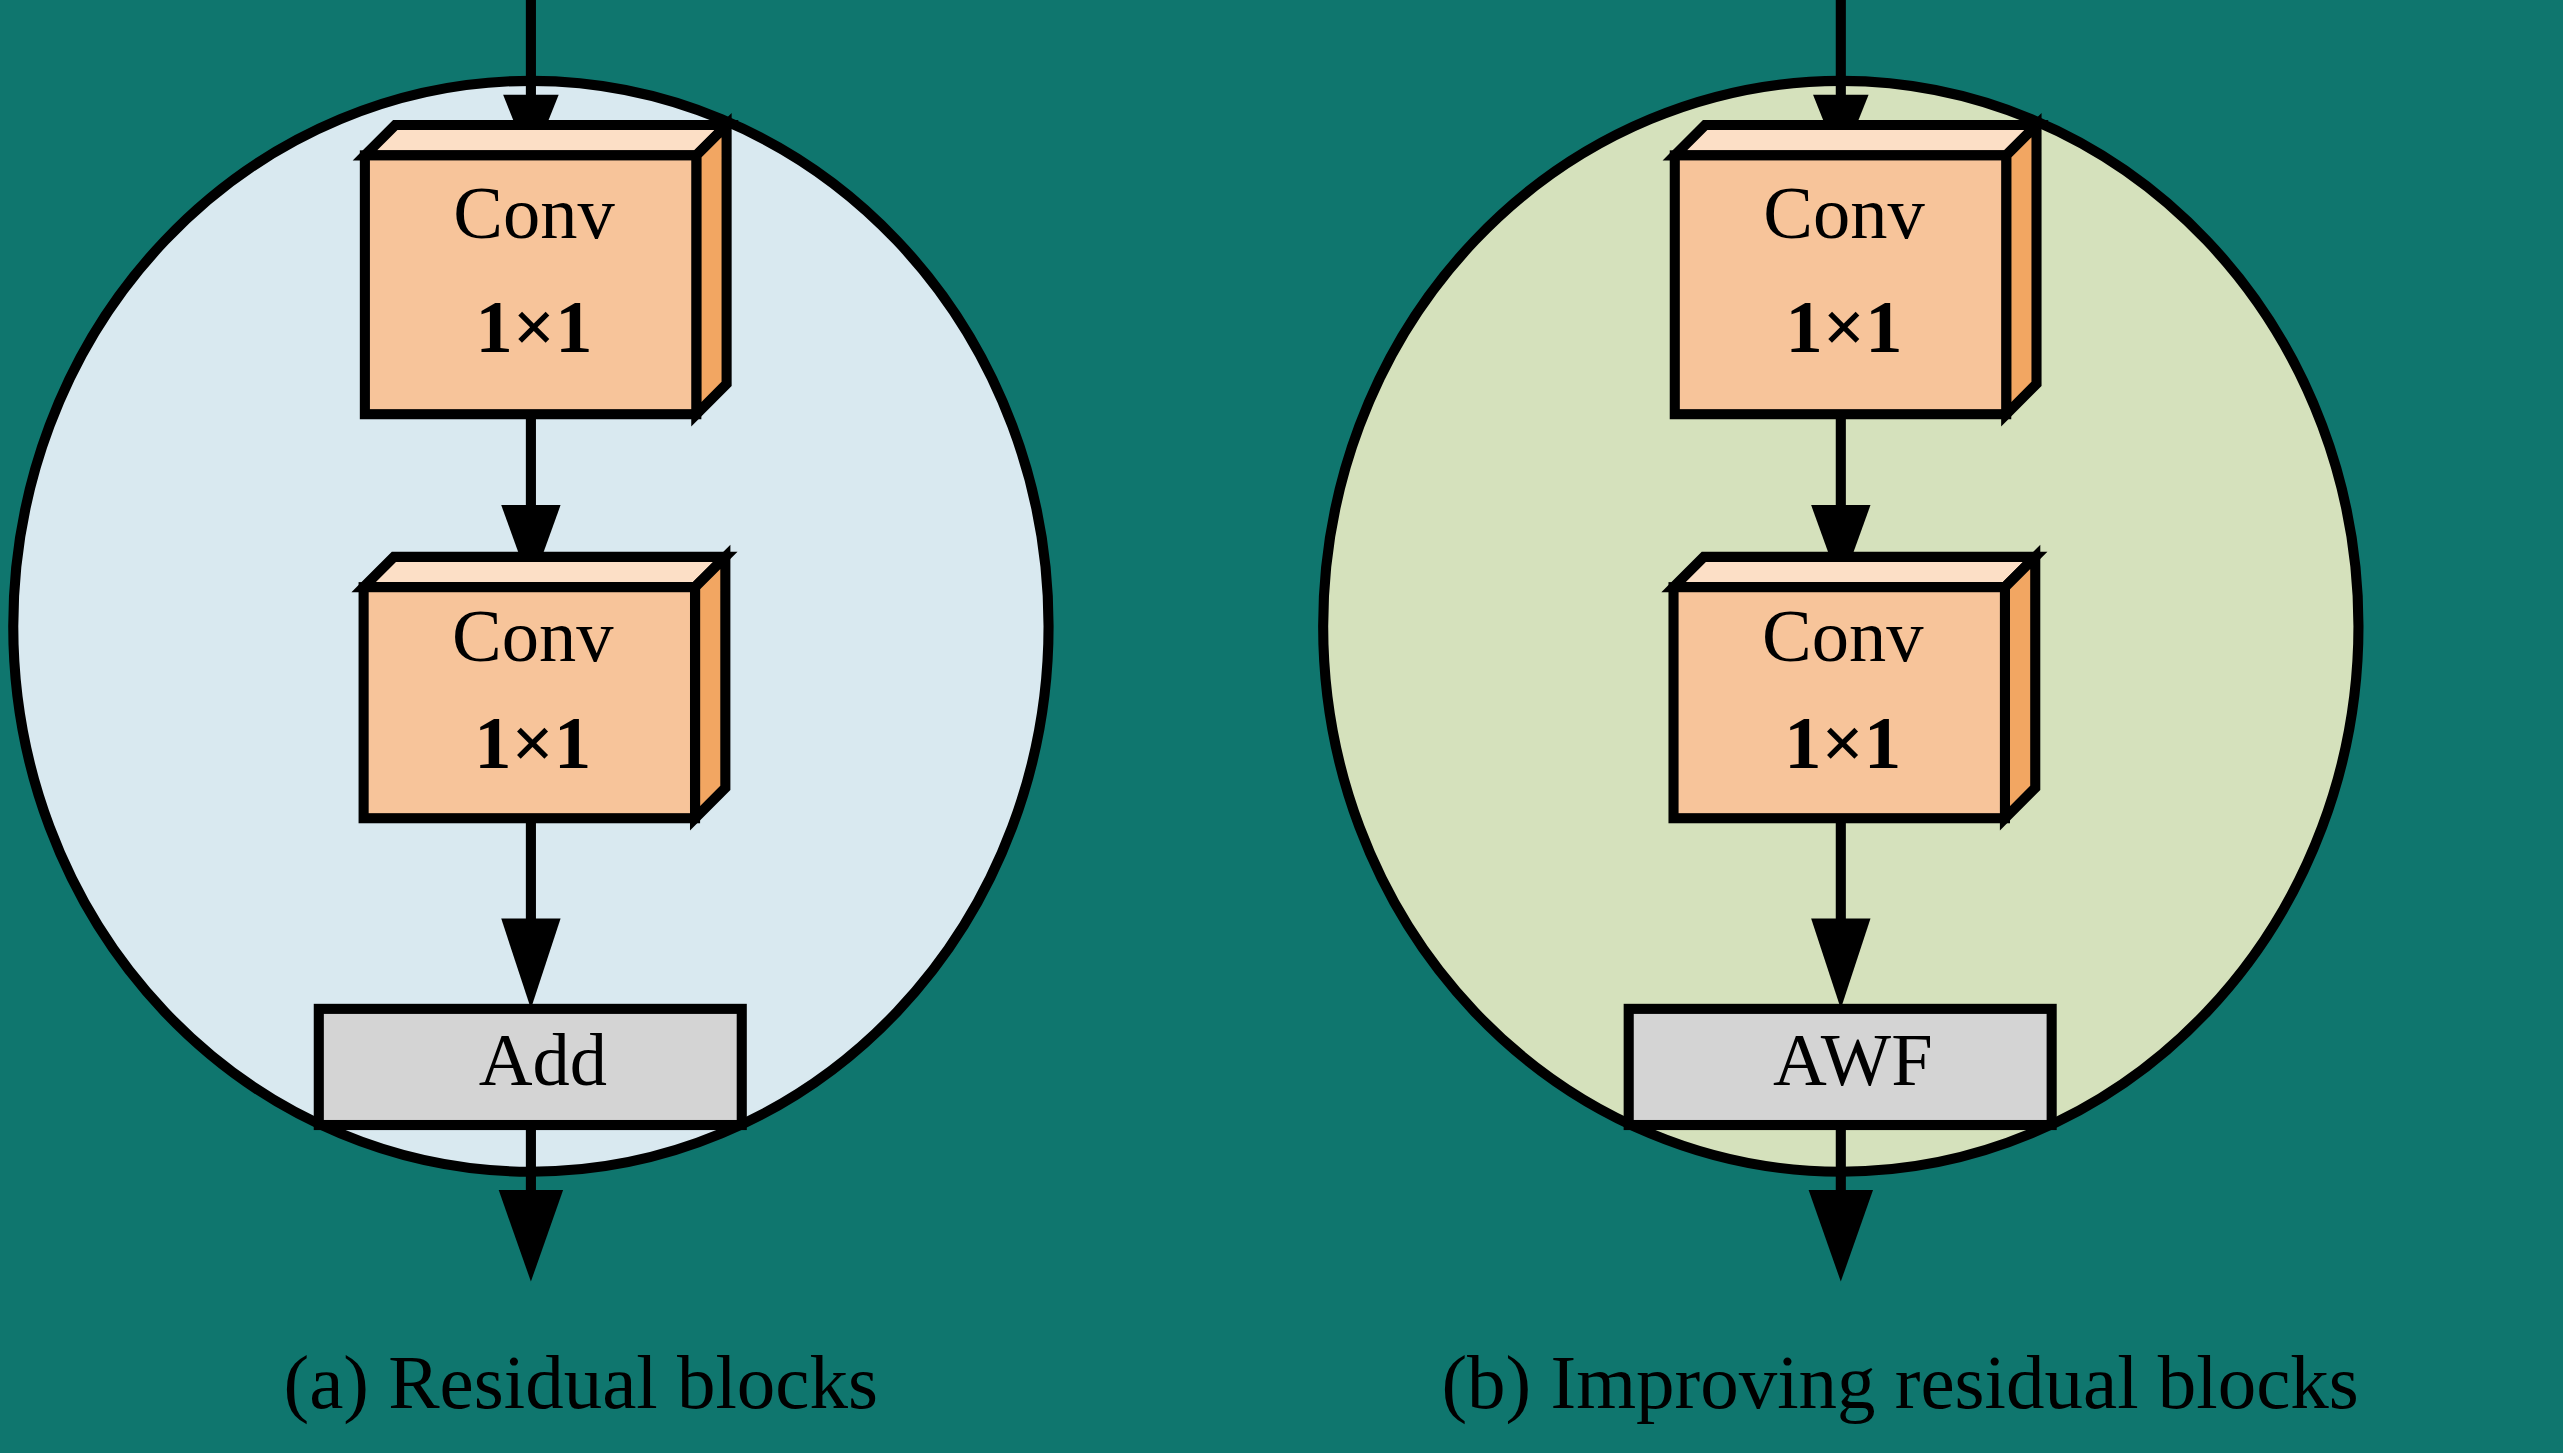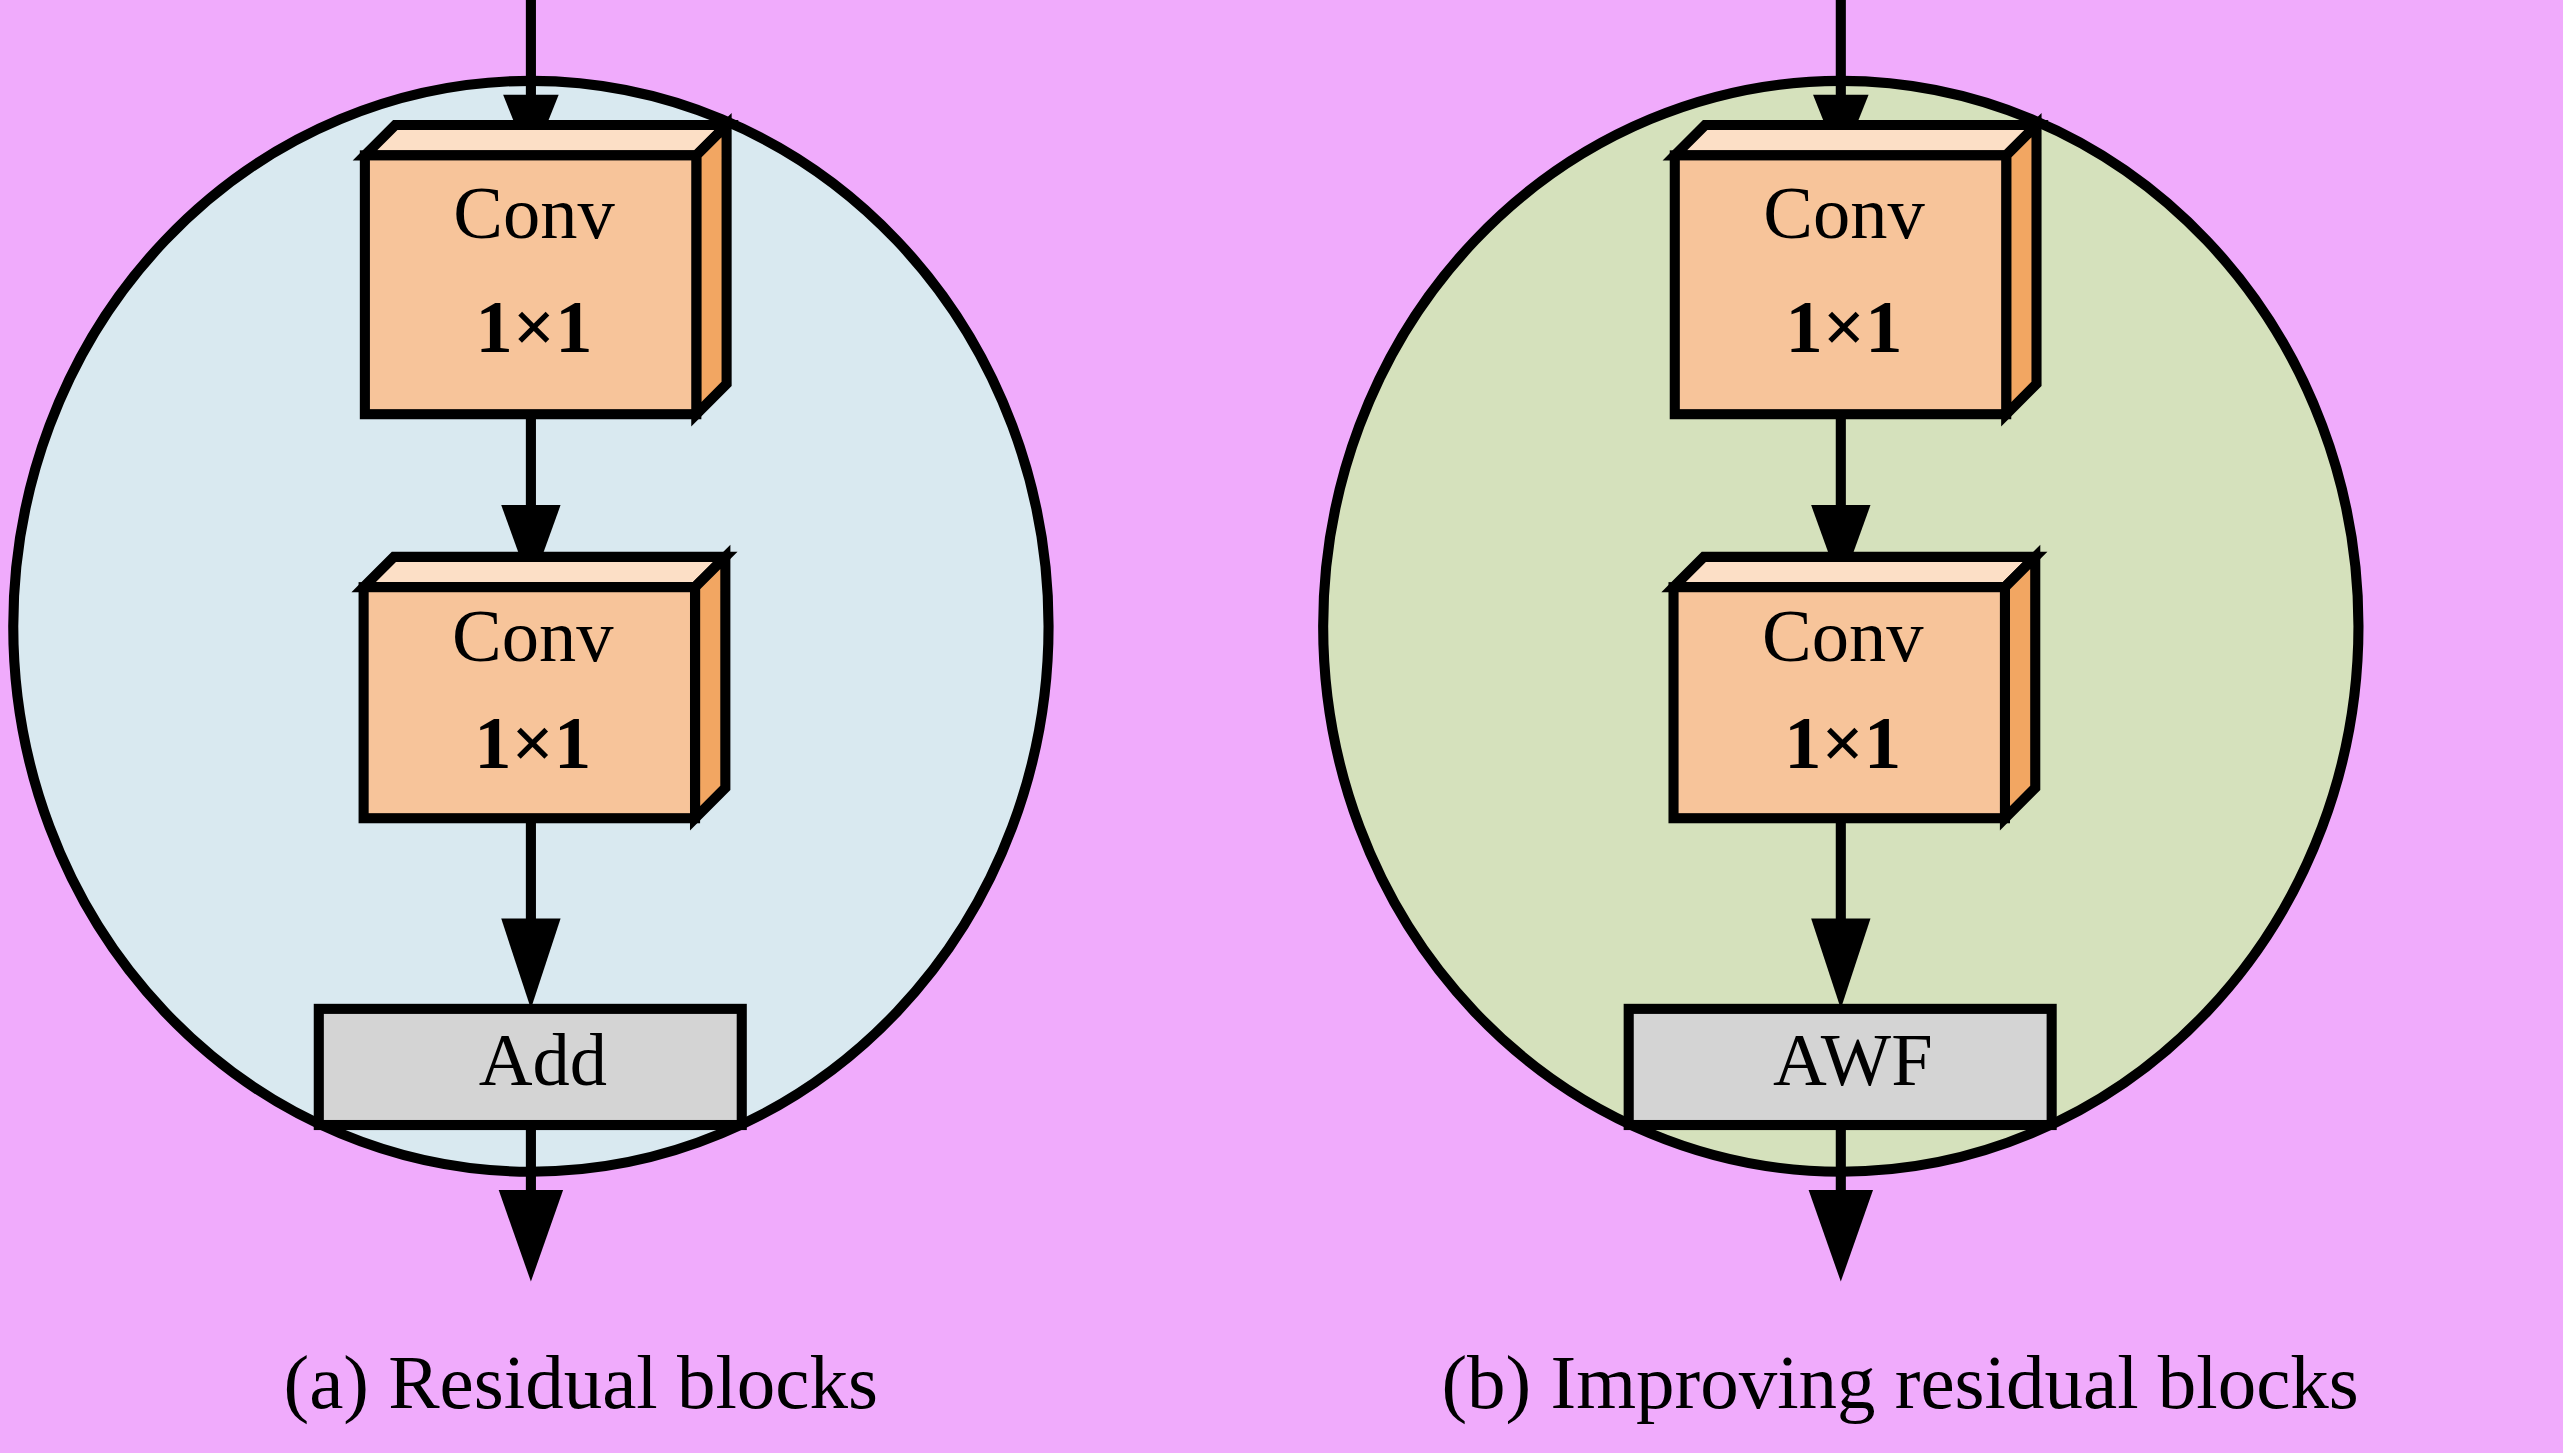--- a/index.html
+++ b/index.html
@@ -11,21 +11,21 @@
   body {
     width: 2563px;
     height: 1454px;
     font-family: "Liberation Serif", "DejaVu Serif", serif;
     overflow: hidden;
   }
   #figure-root {
     position: relative;
     width: 2563px;
     height: 1454px;
-    background: #f0abfc;
+    background: #0f766e;
   }
   svg.diagram-canvas {
     position: absolute;
     top: 0;
     left: 0;
     width: 2563px;
     height: 1454px;
     display: block;
   }
   .box-text {

